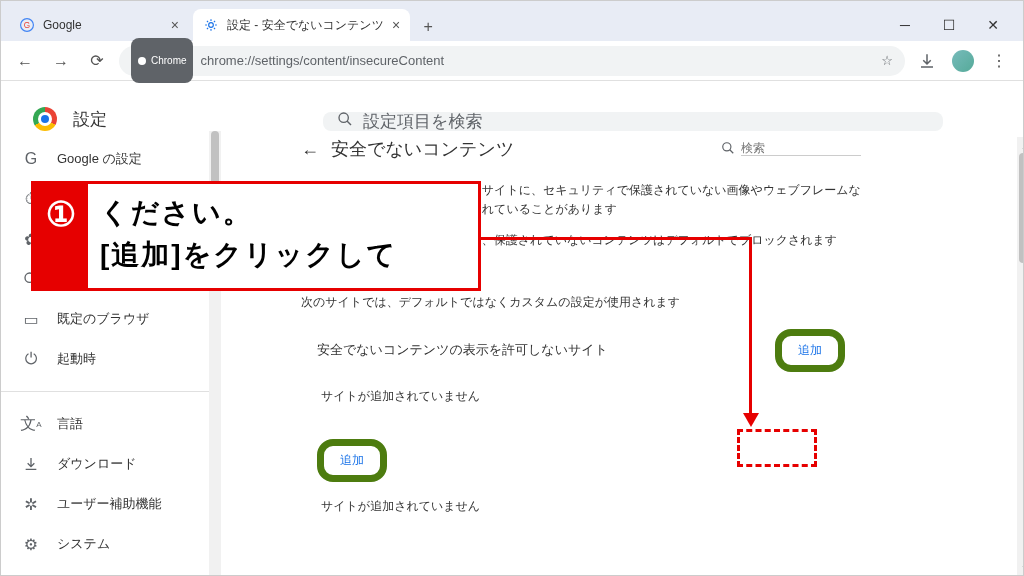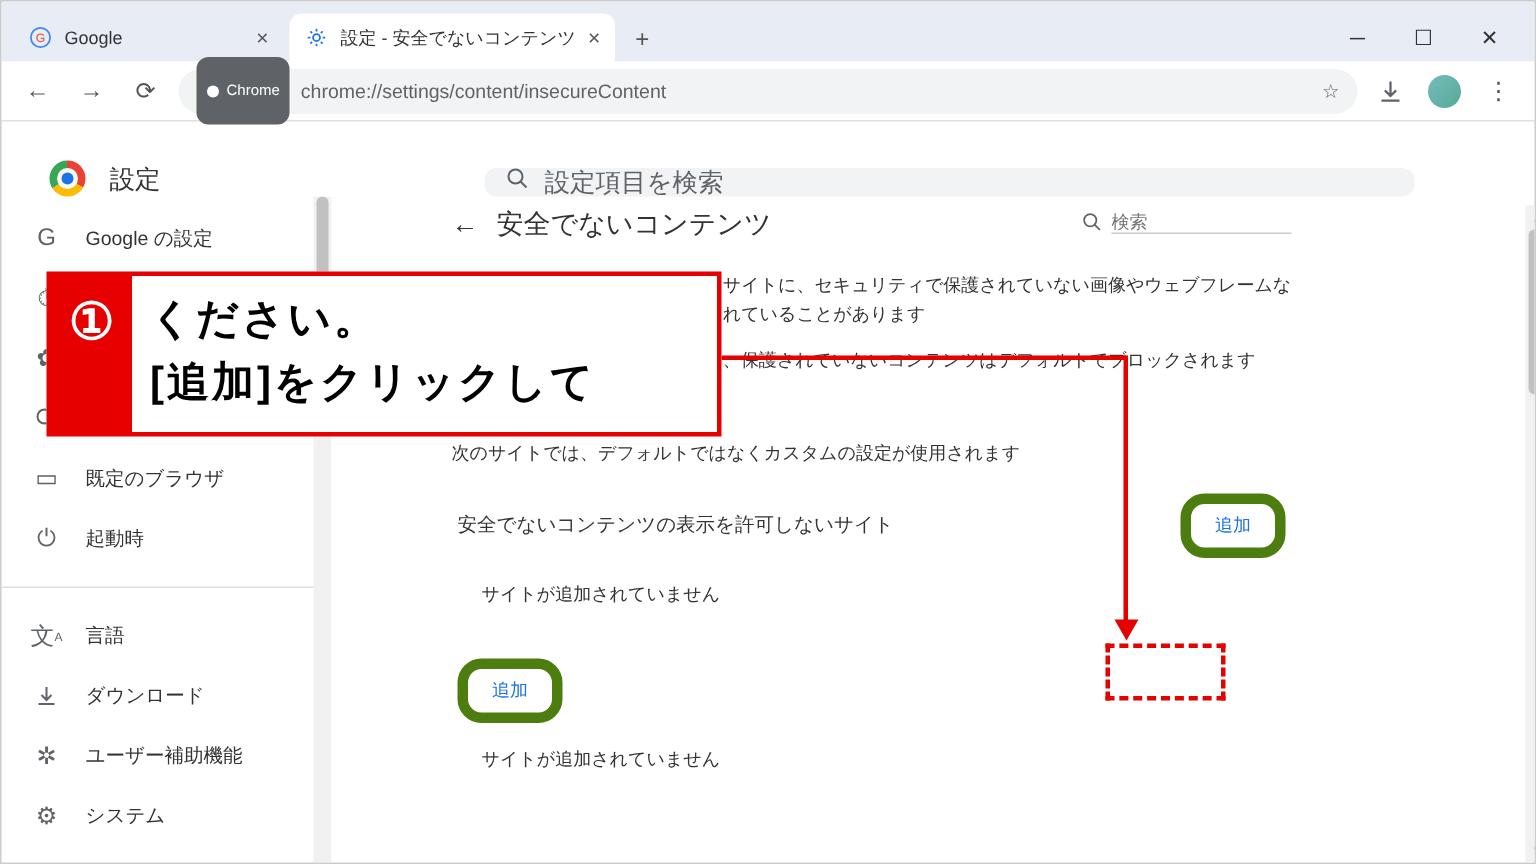--- a/index.html
+++ b/index.html
@@ -47,21 +47,21 @@
     .bc-title { font-size: 18px; }
     .bc-search { margin-left: auto; display: flex; align-items: flex-start; gap: 6px; color: #5f6368; }
     .bc-search input { border: none; border-bottom: 1px solid #ccc; outline: none; font-size: 12px; width: 120px; }
 
     .intro-row { display: flex; gap: 14px; margin-bottom: 18px; color: #333; }
     .eye-icon { color: #5f6368; font-size: 18px; margin-top: 2px; }
     .intro-text { line-height: 1.6; font-size: 12px; }
     .section-label { display: block; margin: 14px 0 8px; font-size: 12px; color: #333; }
     .section-sub { font-size: 12px; color: #333; margin-bottom: 12px; }
 
-    .add-row { display: flex; align-items: center; justify-content: space-between; margin: 18px 4px 8px; }
+    .add-row { display: flex; align-items: center; justify-content: space-between; margin: 18px 16px 8px; }
     .add-btn { border: 7px solid #4d7c0f; background: #fff; color: #1a73e8; font-size: 12px; padding: 6px 16px; border-radius: 16px; }
     .empty-note { font-size: 12px; color: #333; padding: 8px 0 16px 20px; }
 
     .page-scrollbar { width: 16px; background: #f1f1f1; margin-left: auto; position: relative; margin-right: -10px; }
     .page-scrollbar .arrow { height: 16px; display: flex; align-items: center; justify-content: center; font-size: 10px; color: #888; }
     .page-scrollbar .thumb { position: absolute; top: 16px; left: 2px; right: 2px; height: 110px; background: #c1c1c1; border-radius: 4px; }
 
     
     .anno-box { position: absolute; top: 180px; left: 30px; width: 450px; height: 110px; border: 3px solid #e60000; background: #fff; z-index: 50; display: flex; }
     .anno-badge { width: 54px; background: #e60000; color: #fff; font-size: 34px; font-weight: bold; display: flex; align-items: flex-start; justify-content: center; padding-top: 10px; font-family: Arial; }

